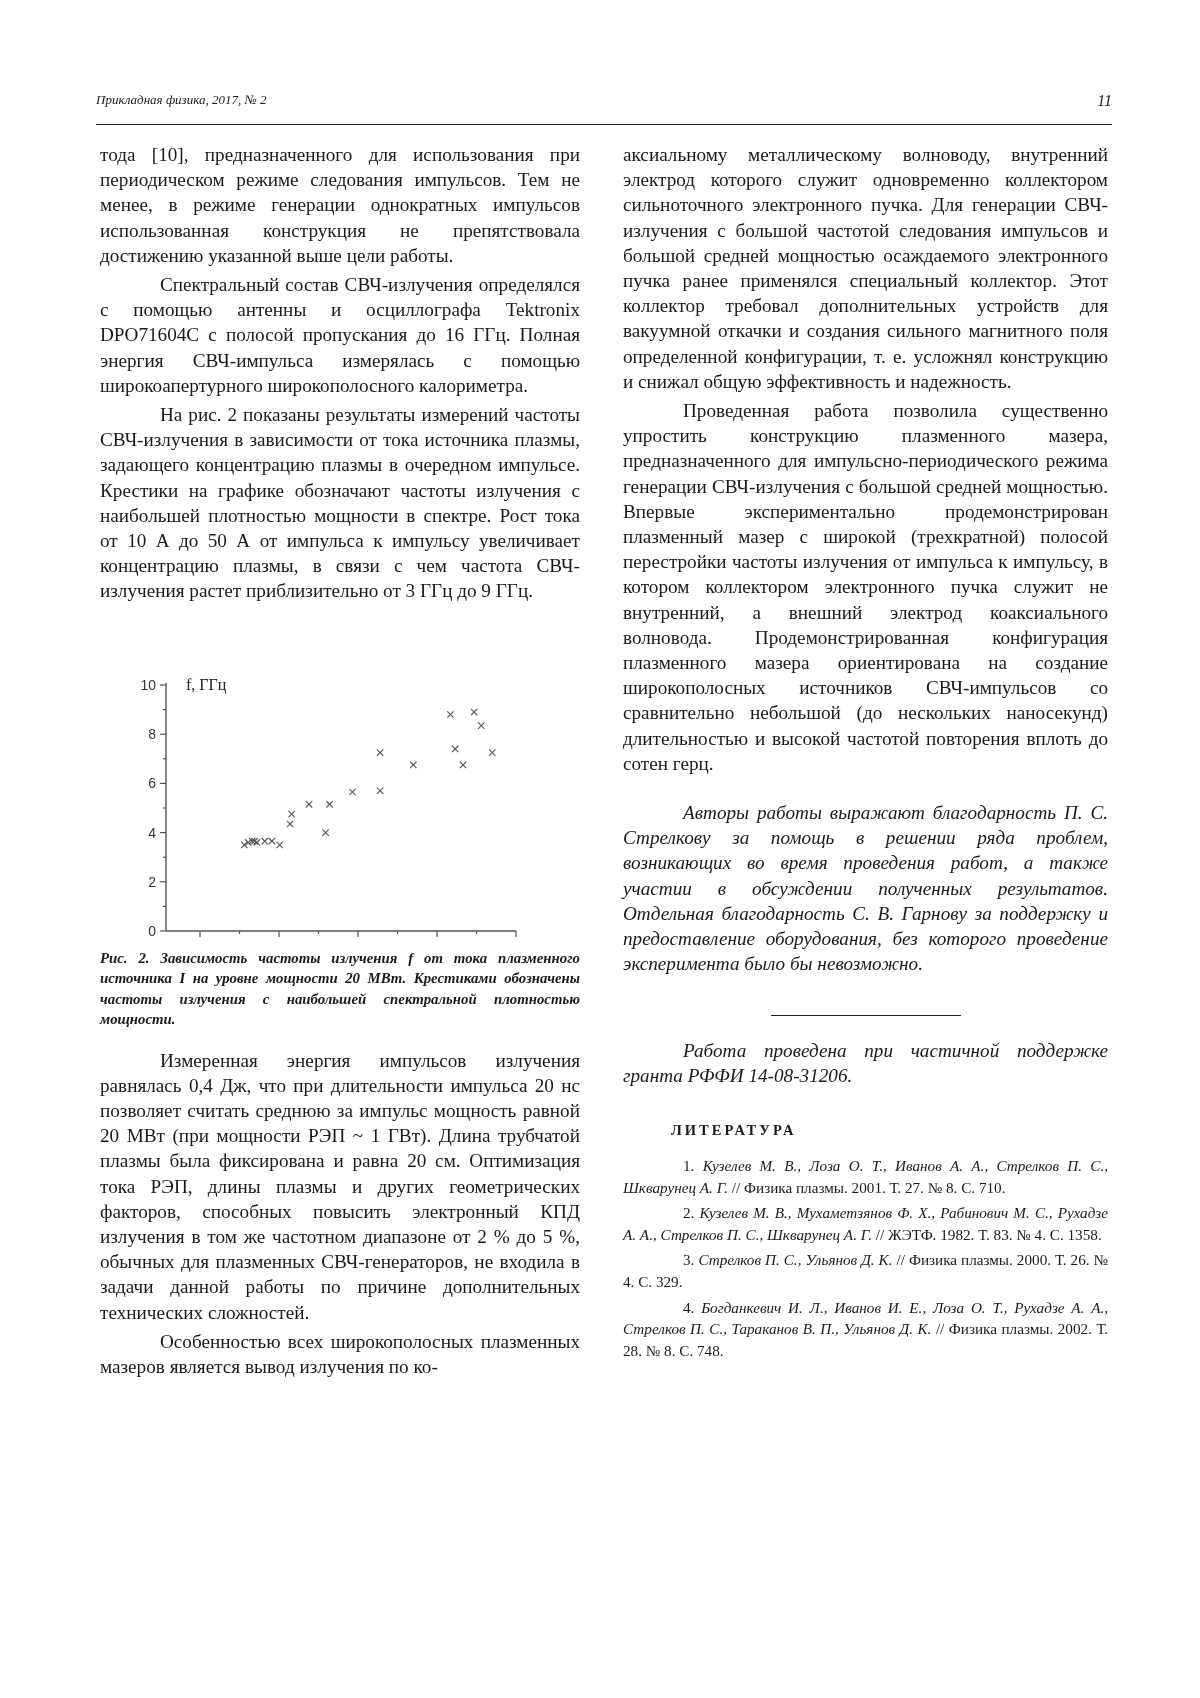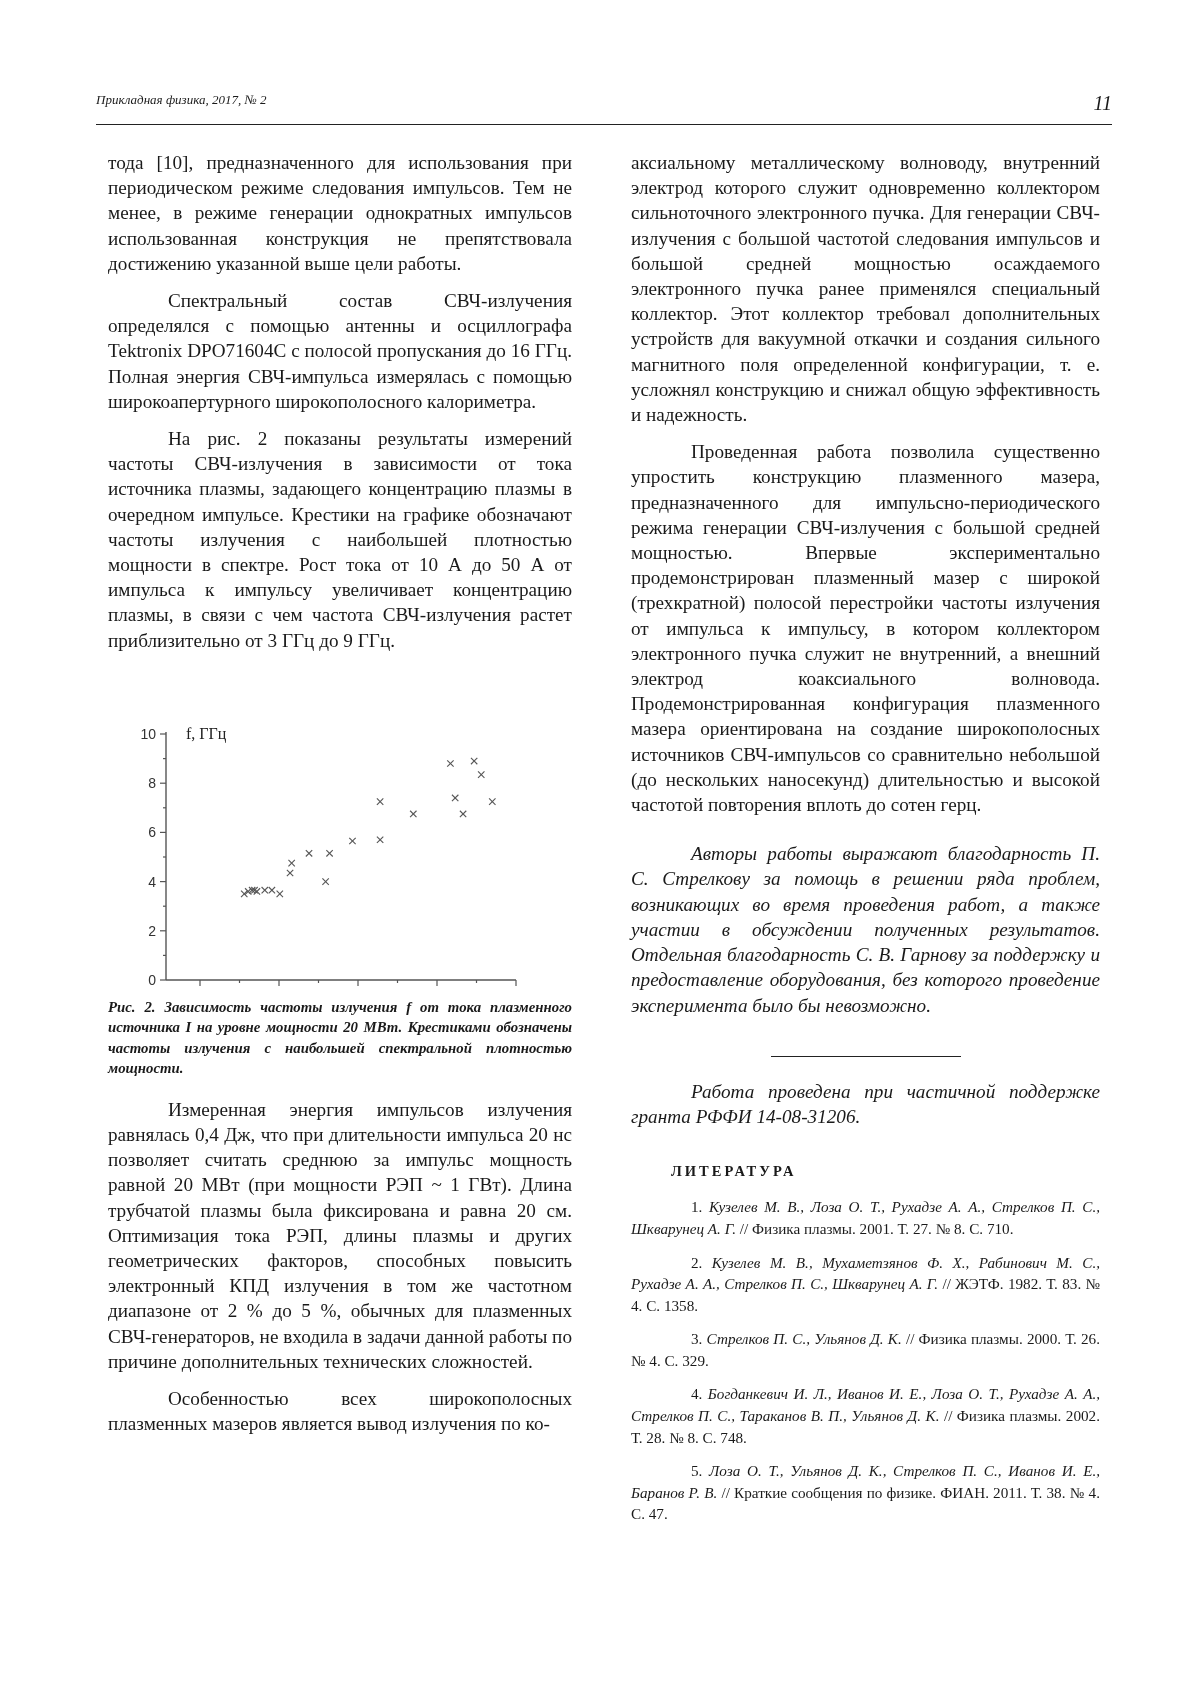--- a/index.html
+++ b/index.html
@@ -1,23 +1,23 @@
 <!DOCTYPE html>
 <html><head>
 <meta charset="utf-8">
 <style>
   html, body { margin:0; padding:0; background:#ffffff; }
   body { width:1200px; height:1698px; position:relative; font-family:"Liberation Serif", "DejaVu Serif", serif; color:#1a1a1a; overflow:hidden; }
   .header { position:absolute; left:96px; top:90px; width:1016px; height:34px; border-bottom:1.5px solid #222; }
   .header .journal { position:absolute; left:0; top:2px; font-style:italic; font-size:13px; }
-  .header .pageno { position:absolute; right:0; top:2px; font-style:italic; font-size:20px; }
+  .header .pageno { position:absolute; right:0; top:2px; font-style:italic; font-size:16px; }
   .col { position:absolute; top:138px; font-size:19.2px; line-height:25.2px; text-align:justify; }
   .col-left { left:96px; width:488px; }
   .col-right { left:619px; width:493px; }
-  p { margin:12px; }
+  p { margin:4px; }
   .ind { text-indent:60px; }
   .figure { position:relative; width:488px; height:320px; margin-top:14px; }
   .figure svg { position:absolute; left:0; top:0; }
   .caption { font-style:italic; font-weight:bold; font-size:14.8px; line-height:20.5px; margin-top:10px; margin-bottom:18px; text-align:justify; }
   .section-title { text-align:center; font-weight:bold; font-size:19px; margin:22px 0 20px 0; }
   .ack { font-style:italic; margin-top:24px; }
   .divider { width:190px; height:0; border-top:1.2px solid #222; margin:38px auto 22px auto; }
   .refs-title { font-weight:bold; font-size:14.5px; letter-spacing:3px; margin:30px 0 12px 52px; }
   .refs { font-size:15.2px; line-height:21.6px; text-align:justify; }
   .refs .ref { text-indent:60px; }
@@ -174,19 +174,18 @@
 </div>
 
 <div class="col col-right">
   <p>аксиальному металлическому волноводу, внутренний электрод которого служит одновременно коллектором сильноточного электронного пучка. Для генерации СВЧ-излучения с большой частотой следования импульсов и большой средней мощностью осаждаемого электронного пучка ранее применялся специальный коллектор. Этот коллектор требовал дополнительных устройств для вакуумной откачки и создания сильного магнитного поля определенной конфигурации, т. е. усложнял конструкцию и снижал общую эффективность и надежность.</p>
   <p class="ind">Проведенная работа позволила существенно упростить конструкцию плазменного мазера, предназначенного для импульсно-периодического режима генерации СВЧ-излучения с большой средней мощностью. Впервые экспериментально продемонстрирован плазменный мазер с широкой (трехкратной) полосой перестройки частоты излучения от импульса к импульсу, в котором коллектором электронного пучка служит не внутренний, а внешний электрод коаксиального волновода. Продемонстрированная конфигурация плазменного мазера ориентирована на создание широкополосных источников СВЧ-импульсов со сравнительно небольшой (до нескольких наносекунд) длительностью и высокой частотой повторения вплоть до сотен герц.</p>
   <p class="ind ack">Авторы работы выражают благодарность П. С. Стрелкову за помощь в решении ряда проблем, возникающих во время проведения работ, а также участии в обсуждении полученных результатов. Отдельная благодарность С. В. Гарнову за поддержку и предоставление оборудования, без которого проведение эксперимента было бы невозможно.</p>
   <div class="divider"></div>
   <p class="ind" style="font-style:italic;">Работа проведена при частичной поддержке гранта РФФИ 14-08-31206.</p>
   <div class="refs-title">ЛИТЕРАТУРА</div>
   <div class="refs" id="refs">
-      <p class="ref"><span>1. </span><span class="au">Кузелев М. В., Лоза О. Т., Рухадзе А. А., Стрелков П. С., Шкварунец А. Г.</span><span> // Физика плазмы. 2001. Т. 27. № 8. С. 710.</span></p>
+      <p class="ref"><span>1. </span><span class="au">Кузелев М. В., Лоза О. Т., Иванов А. А., Стрелков П. С., Шкварунец А. Г.</span><span> // Физика плазмы. 2001. Т. 27. № 8. С. 710.</span></p>
       <p class="ref"><span>2. </span><span class="au">Кузелев М. В., Мухаметзянов Ф. Х., Рабинович М. С., Рухадзе А. А., Стрелков П. С., Шкварунец А. Г.</span><span> // ЖЭТФ. 1982. Т. 83. № 4. С. 1358.</span></p>
       <p class="ref"><span>3. </span><span class="au">Стрелков П. С., Ульянов Д. К.</span><span> // Физика плазмы. 2000. Т. 26. № 4. С. 329.</span></p>
       <p class="ref"><span>4. </span><span class="au">Богданкевич И. Л., Иванов И. Е., Лоза О. Т., Рухадзе А. А., Стрелков П. С., Тараканов В. П., Ульянов Д. К.</span><span> // Физика плазмы. 2002. Т. 28. № 8. С. 748.</span></p>
-      <p class="ref"><span>5. </span><span class="au">Лоза О. Т., Ульянов Д. К., Стрелков П. С., Иванов И. Е., Баранов Р. В.</span><span> // Краткие сообщения по физике. ФИАН. 2011. Т. 38. № 4. С. 47.</span></p>
     </div>
 </div>
 
 </body></html>

